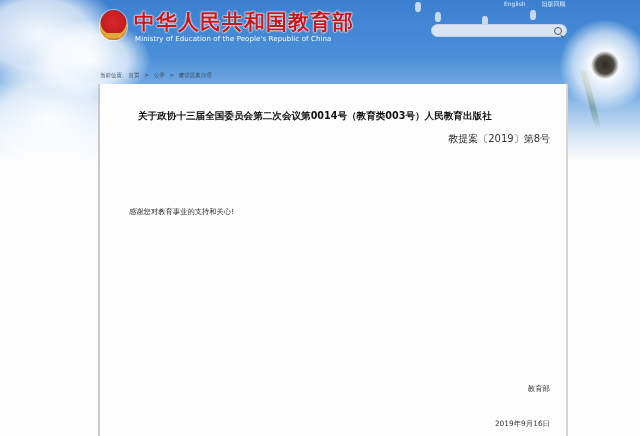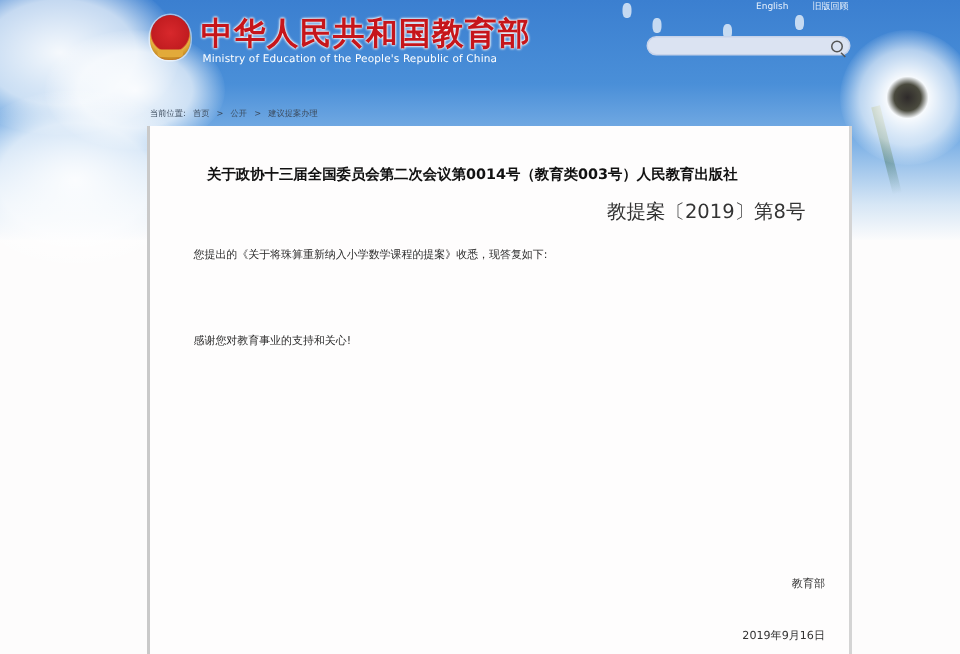--- a/index.html
+++ b/index.html
@@ -71,21 +71,21 @@
   .panel {
     position: absolute; left: 98px; top: 84px; width: 470px; height: 360px;
     background: #fefdfd;
     border-left: 2px solid #c9c9c9;
     border-right: 2px solid #d4d4d4;
   }
   .doc-title {
     position: absolute; left: 38px; top: 26px; width: 410px;
     font-size: 9.6px; font-weight: bold; color: #111; white-space: nowrap;
   }
-  .doc-number { position: absolute; right: 29px; top: 48px; font-size: 13px; color: #333; white-space: nowrap; padding-left: 36px; }
+  .doc-number { position: absolute; right: 16px; top: 48px; font-size: 10px; color: #333; white-space: nowrap; padding-left: 36px; }
   .doc-body { position: absolute; left: 12px; top: 78px; width: 440px; font-size: 7.3px; color: #2b2b2b; line-height: 15.2px; }
   .para { text-indent: 17px; }
   .gap { height: 14px; }
   .sign { position: absolute; right: 16px; top: 300px; font-size: 7.4px; color: #333; text-align: center; }
   .date { position: absolute; right: 16px; top: 335px; font-size: 7.4px; color: #333; }
 </style>
 </head>
 <body>
 
 <div class="bg-sky"></div>
@@ -118,21 +118,20 @@
   <span>&gt;</span>
   <span>公开</span>
   <span>&gt;</span>
   <span>建议提案办理</span>
 </div>
 
 <div class="panel">
   <div class="doc-title">关于政协十三届全国委员会第二次会议第0014号（教育类003号）人民教育出版社</div>
   <div class="doc-number">教提案〔2019〕第8号</div>
   <div class="doc-body">
-    <p class="para">您提出的《关于将珠算重新纳入小学数学课程的提案》收悉，现答复如下:</p>
     <div class="gap"></div>
     <div class="gap"></div>
     <div class="gap"></div>
     <p class="para">感谢您对教育事业的支持和关心!</p>
   </div>
   <div class="sign">教育部</div>
   <div class="date">2019年9月16日</div>
 </div>
 
 </body></html>

